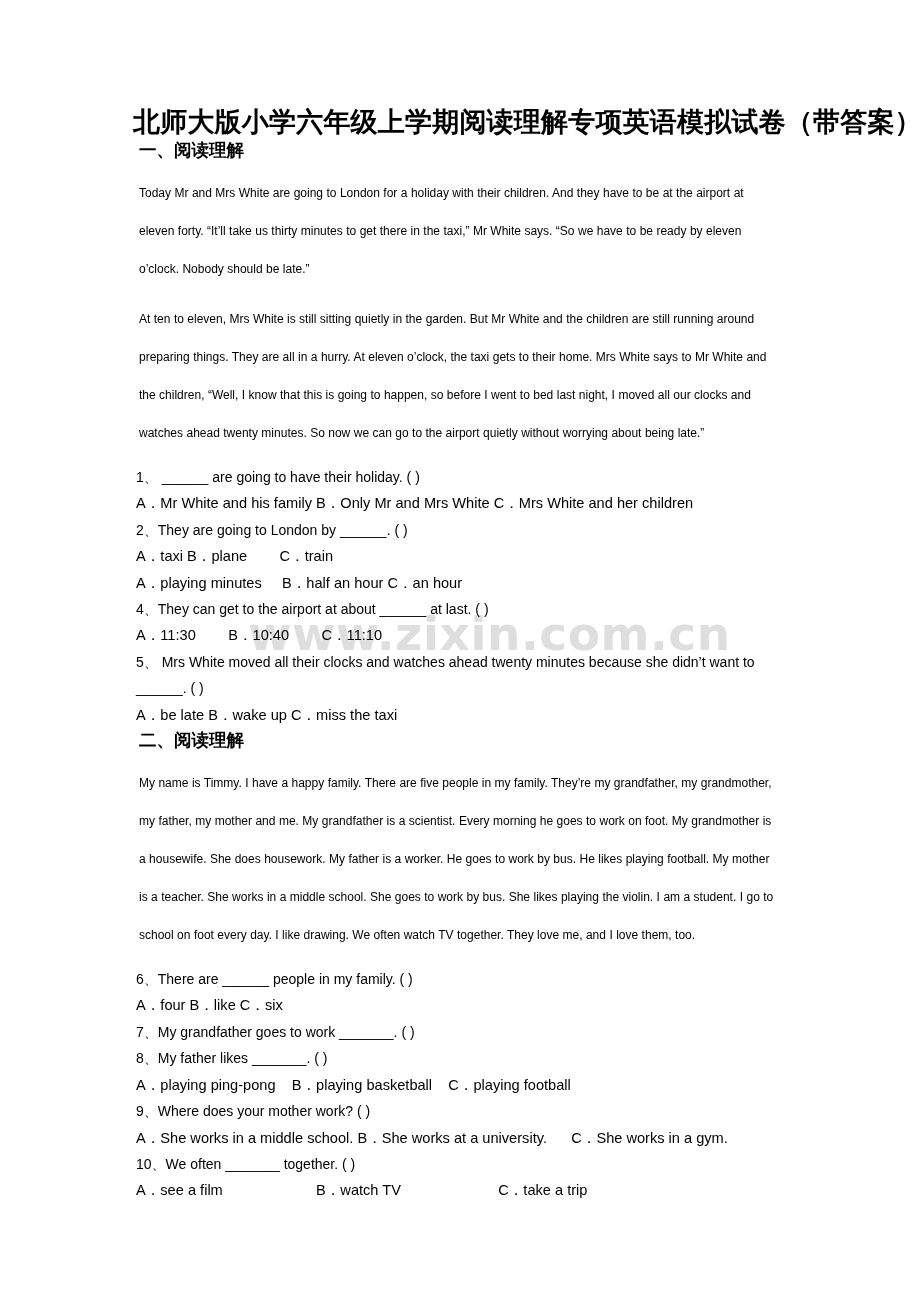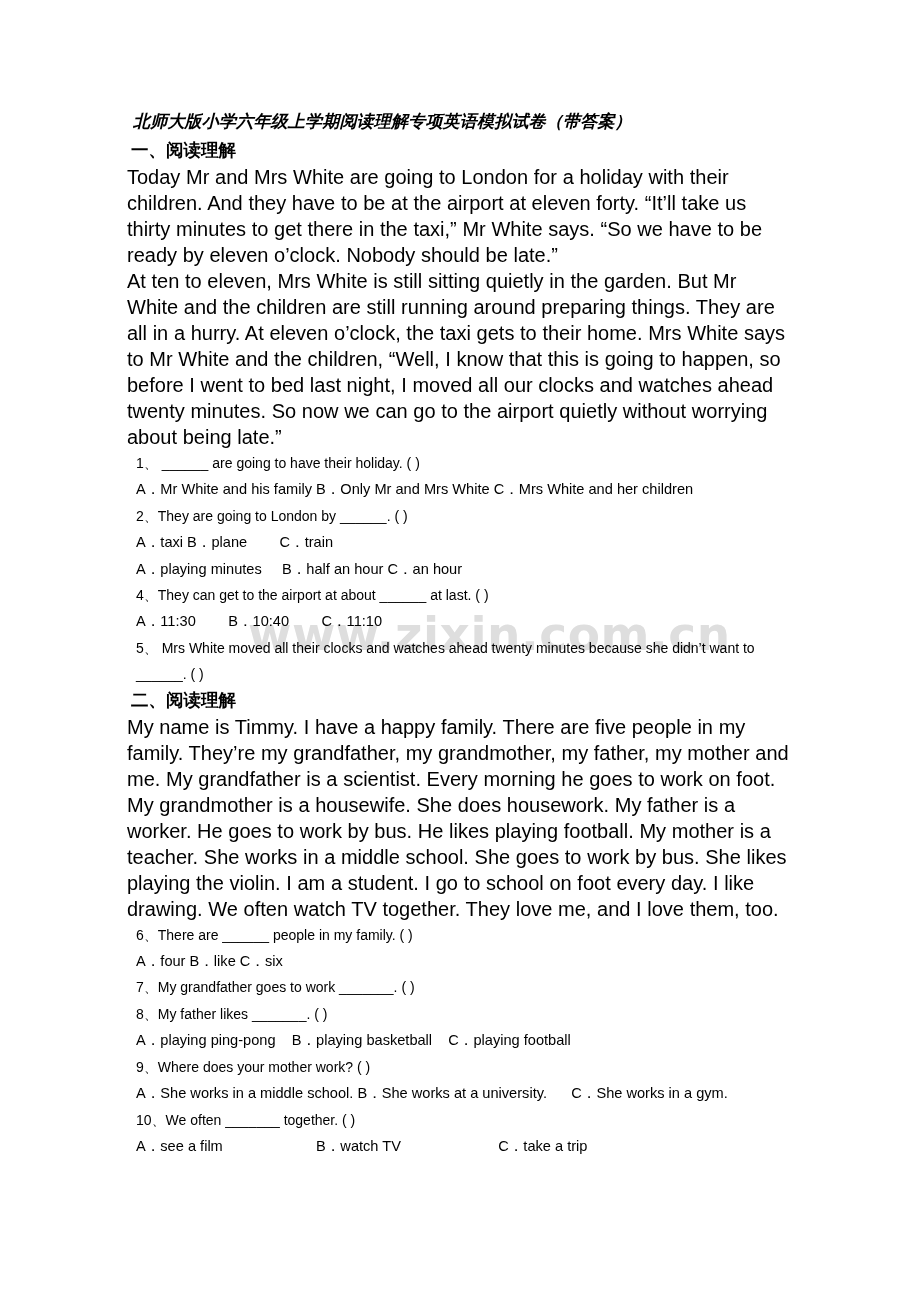--- a/index.html
+++ b/index.html
@@ -46,41 +46,40 @@
   .content {
     position: absolute;
     left: 127px;
     top: 107px;
     width: 665px;
     z-index: 2;
   }
 
   .doc-title {
     font-family: "Liberation Serif", "DejaVu Serif", serif;
-    font-size: 17px;
+    font-size: 27px;
     font-weight: 700;
     line-height: 30px;
     letter-spacing: 0.2px;
     margin: 0 0 1px 6px;
     white-space: nowrap;
-    font-style: italic;
   }
 
   .section-heading {
     font-family: "Liberation Serif", "DejaVu Serif", serif;
     font-size: 17.5px;
     font-weight: 700;
     line-height: 24px;
-    margin: 0 0 2px 4px;
+    margin: 0 0 2px 12px;
   }
 
   .para {
-    font-size: 20px;
-    line-height: 26px;
-    margin: 0;
+    font-size: 12px;
+    line-height: 38px;
+    margin: 12px;
     text-align: left;
     word-spacing: 0.1px;
   }
 
   .q-line {
     font-size: 14px;
     line-height: 26.4px;
     margin: 0;
     padding-left: 9px;
   }
@@ -119,20 +118,21 @@
 
       <p class="q-line">2、They are going to London by ______. (  )</p>
       <p class="opt-line">A．taxi B．plane        C．train</p>
 
       <p class="opt-line">A．playing minutes     B．half an hour C．an hour</p>
 
       <p class="q-line">4、They can get to the airport at about ______ at last. (  )</p>
       <p class="opt-line">A．11:30        B．10:40        C．11:10</p>
 
       <p class="q-line">5、 Mrs White moved all their clocks and watches ahead twenty minutes because she didn’t want to ______. (  )</p>
+      <p class="opt-line wrap">A．be late                           B．wake up                         C．miss the taxi</p>
     </div>
 
     <div>
       <h2 class="section-heading">二、阅读理解</h2>
 
       <p class="para">My name is Timmy. I have a happy family. There are five people in my family. They’re my grandfather, my grandmother, my father, my mother and me. My grandfather is a scientist. Every morning he goes to work on foot. My grandmother is a housewife. She does housework. My father is a worker. He goes to work by bus. He likes playing football. My mother is a teacher. She works in a middle school. She goes to work by bus. She likes playing the violin. I am a student. I go to school on foot every day. I like drawing. We often watch TV together. They love me, and I love them, too.</p>
 
       <p class="q-line">6、There are ______ people in my family. (  )</p>
       <p class="opt-line">A．four B．like C．six</p>
 

